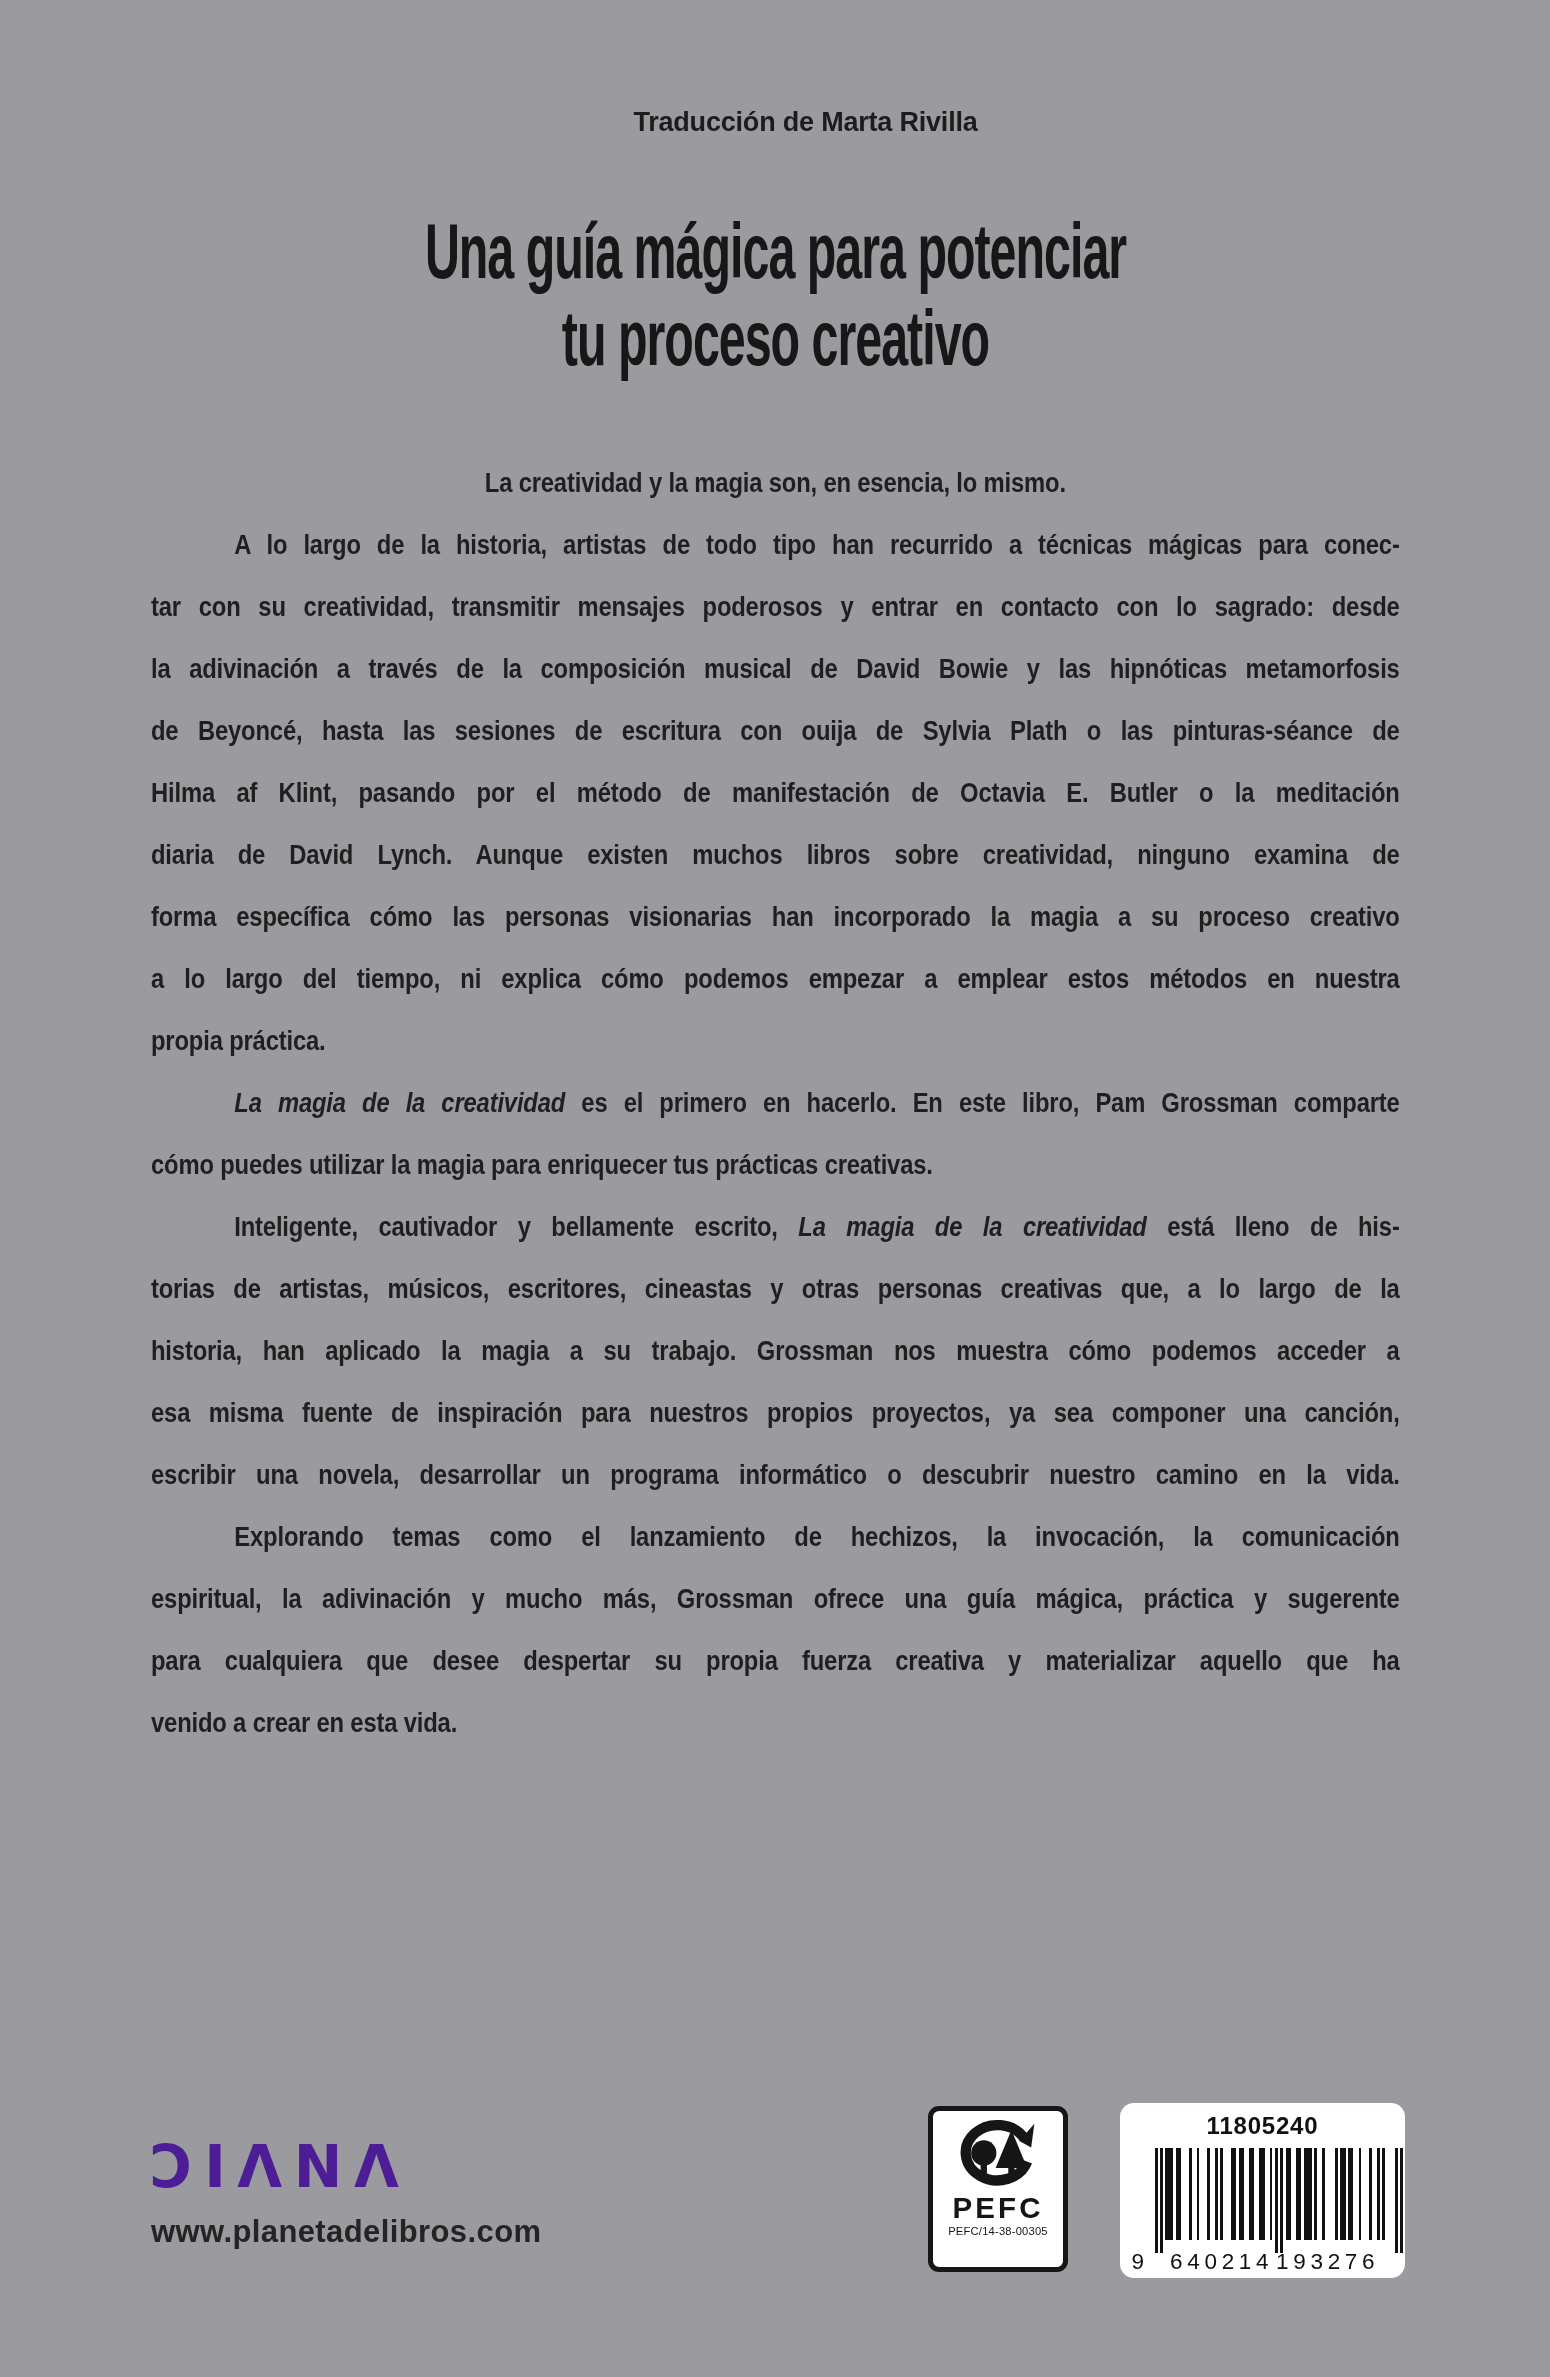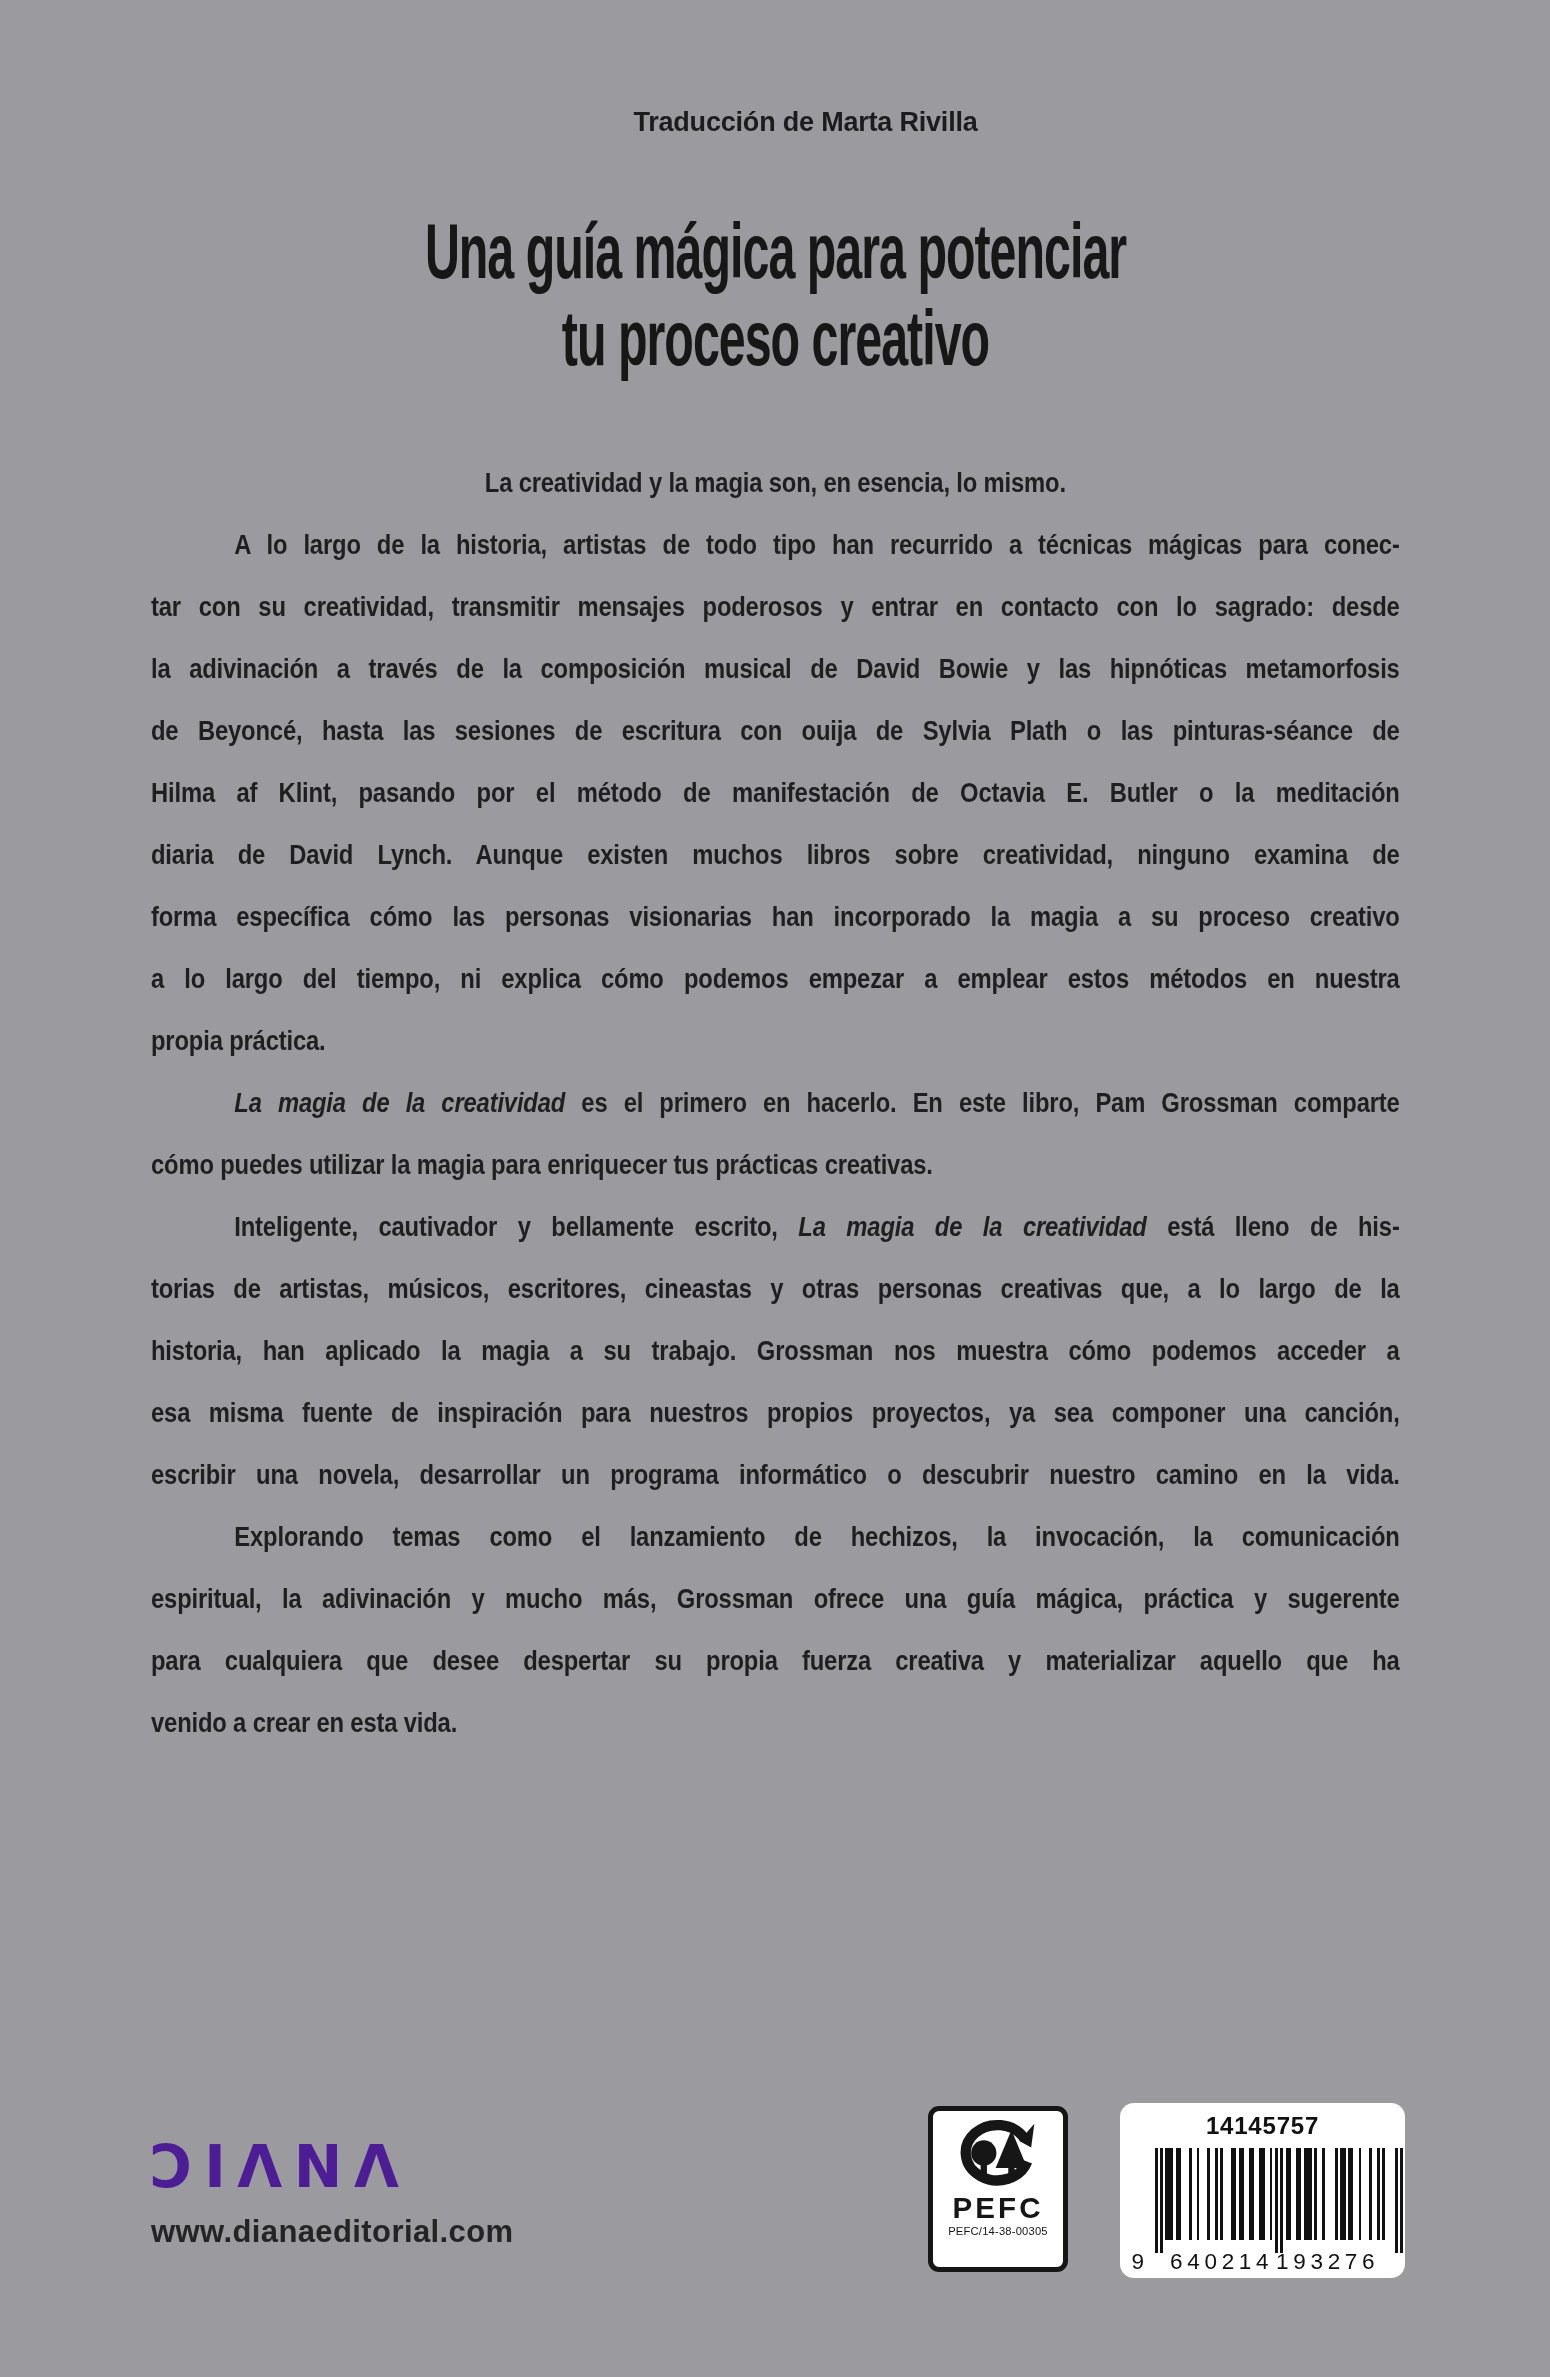--- a/index.html
+++ b/index.html
@@ -126,38 +126,38 @@
       <div class="bline j">escribir una novela, desarrollar un programa informático o descubrir nuestro camino en la vida.</div>
       <div class="bline j ind">Explorando temas como el lanzamiento de hechizos, la invocación, la comunicación</div>
       <div class="bline j">espiritual, la adivinación y mucho más, Grossman ofrece una guía mágica, práctica y sugerente</div>
       <div class="bline j">para cualquiera que desee despertar su propia fuerza creativa y materializar aquello que ha</div>
       <div class="bline l">venido a crear en esta vida.</div>
     </div>
 
   <div class="brand">ƆIΛNΛ</div>
 
   <div class="urls">
-    <div>www.dianaeditorial.com</div>
+    <div>www.planetadelibros.com</div>
   </div>
 
   <div class="pefc">
     <svg viewBox="0 0 110 100" width="92" height="79" aria-hidden="true">
       <path d="M88 24 A40 35 0 1 0 92 54" fill="none" stroke="#161616" stroke-width="13"></path>
       <polygon points="82,28 101,6 97,36" fill="#161616"></polygon>
       <circle cx="37" cy="43" r="16" fill="#161616"></circle>
       <rect x="33" y="55" width="8" height="17" fill="#161616"></rect>
       <polygon points="72,14 52,62 92,62" fill="#161616"></polygon>
       <rect x="68" y="62" width="8" height="13" fill="#161616"></rect>
     </svg>
     <div class="pefc-name">PEFC</div>
     <div class="pefc-cert">PEFC/14-38-00305</div>
   </div>
 
   <div class="barcode">
-    <div class="bc-num">14145757</div>
+    <div class="bc-num">11805240</div>
     <svg class="bc-bars" id="bars" viewBox="0 0 95 50" preserveAspectRatio="none" aria-hidden="true">
         <rect x="0" y="0" width="1" height="50" fill="#111111"></rect>
         <rect x="2" y="0" width="1" height="50" fill="#111111"></rect>
         <rect x="4" y="0" width="1" height="44" fill="#111111"></rect>
         <rect x="5" y="0" width="1" height="44" fill="#111111"></rect>
         <rect x="6" y="0" width="1" height="44" fill="#111111"></rect>
         <rect x="8" y="0" width="1" height="44" fill="#111111"></rect>
         <rect x="9" y="0" width="1" height="44" fill="#111111"></rect>
         <rect x="13" y="0" width="1" height="44" fill="#111111"></rect>
         <rect x="16" y="0" width="1" height="44" fill="#111111"></rect>

